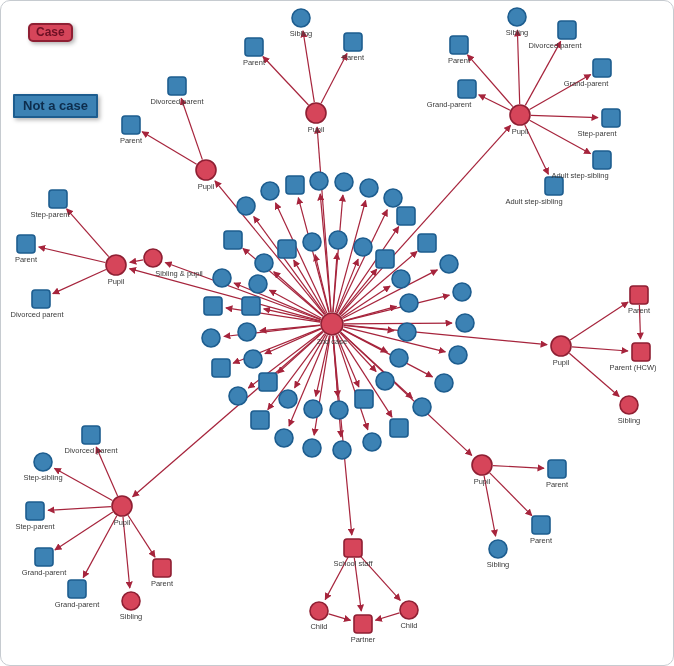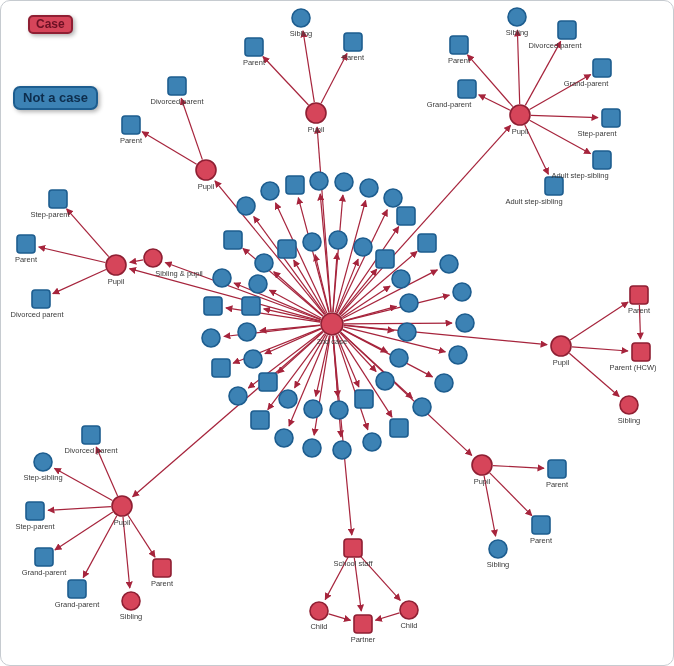--- a/index.html
+++ b/index.html
@@ -5,27 +5,28 @@
   html,body{margin:0;padding:0;background:#ffffff;font-family:"Liberation Sans",sans-serif;}
   .card{
     position:relative;width:674px;height:666px;box-sizing:border-box;
     background:#ffffff;border:1px solid #c6cbd0;border-radius:10px;overflow:hidden;
   }
   svg{position:absolute;left:0;top:0;}
   .legend-chip{
     position:absolute;display:inline-block;
     box-shadow:2px 2px 4px rgba(0,0,0,0.30);
     font-weight:bold;
+    margin-top:8px;
   }
   .legend-case{
     left:27px;top:14px;background:#d6455a;border:2px solid #8f1f33;border-radius:5px;
     color:#6d1024;font-size:12px;padding:0 6px;line-height:15px;
   }
   .legend-notcase{
-    left:12px;top:85px;background:#3c82b4;border:2px solid #1d5d8f;border-radius:7px;
+    left:12px;top:85px;background:#3c82b4;border:2px solid #1d5d8f;border-radius:1px;
     color:#0d2d4d;font-size:13px;padding:1px 8px;line-height:18px;
   }
 </style>
 </head>
 <body>
 
 <div class="card">
   <svg id="net" width="674" height="666" viewBox="0 0 674 666">
       <defs>
         <marker id="arw" viewBox="0 0 10 10" refX="9" refY="5" markerWidth="6" markerHeight="6" orient="auto">

